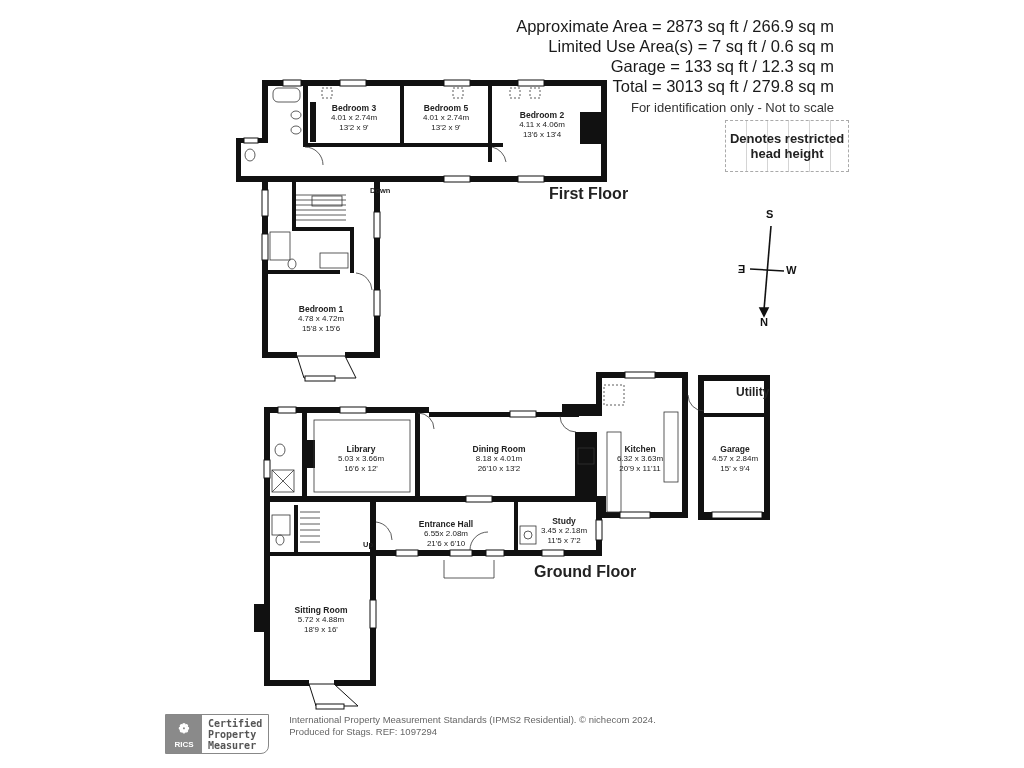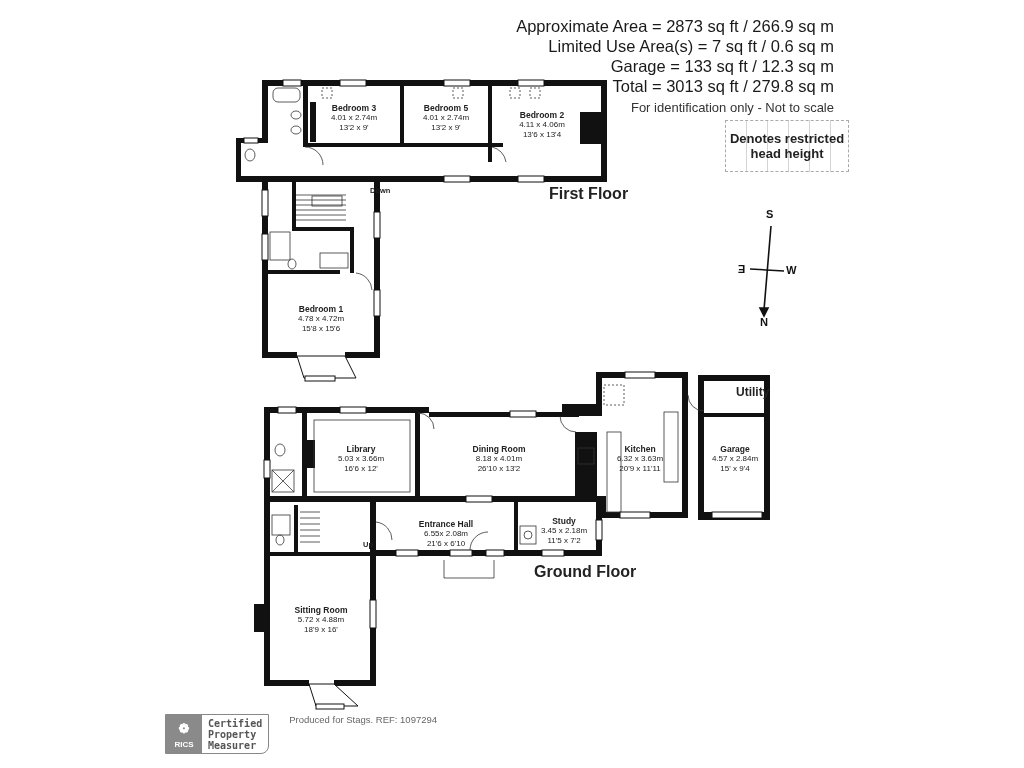--- a/index.html
+++ b/index.html
@@ -260,15 +260,16 @@
       <span class="emb">❁</span>
       <span>RICS</span>
     </div>
     <div class="rics-cert">
       <div>Certified</div>
       <div>Property</div>
       <div>Measurer</div>
     </div>
   </div>
   <div class="footer-text">
+    <div>International Property Measurement Standards (IPMS2 Residential).  © nichecom 2024.</div>
     <div>Produced for Stags.   REF: 1097294</div>
   </div>
 </div>
 
 </body></html>

